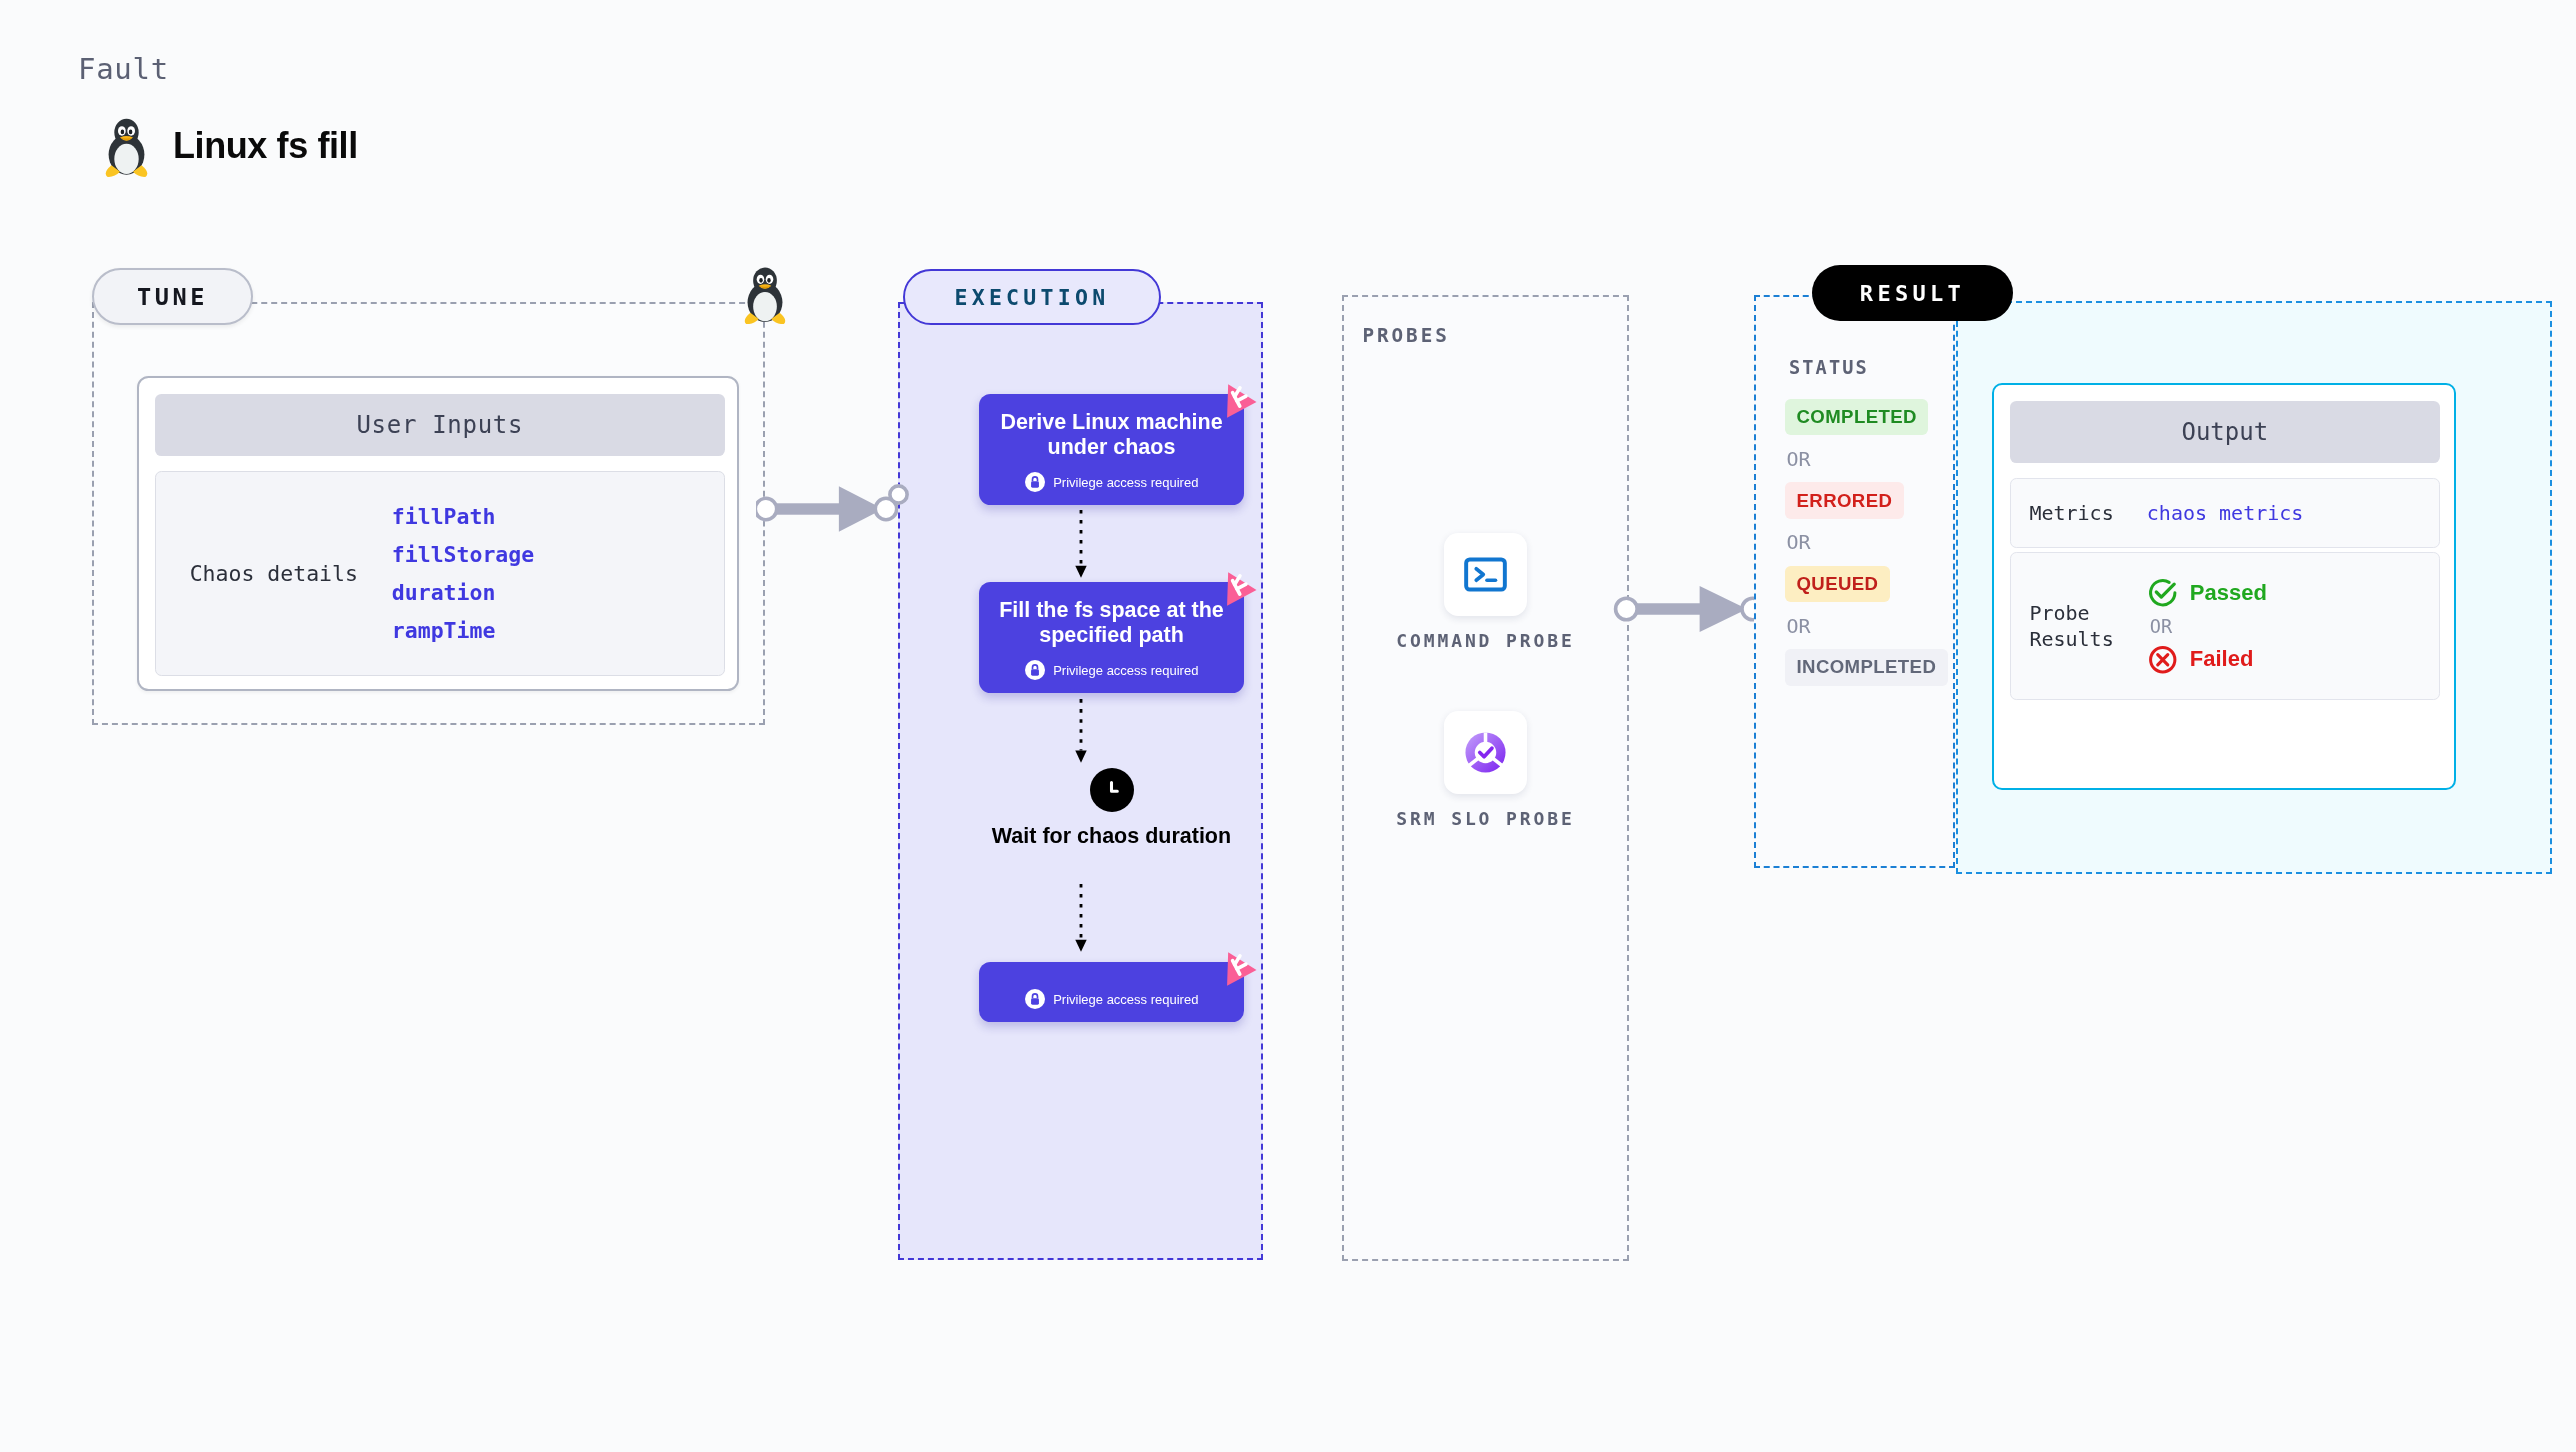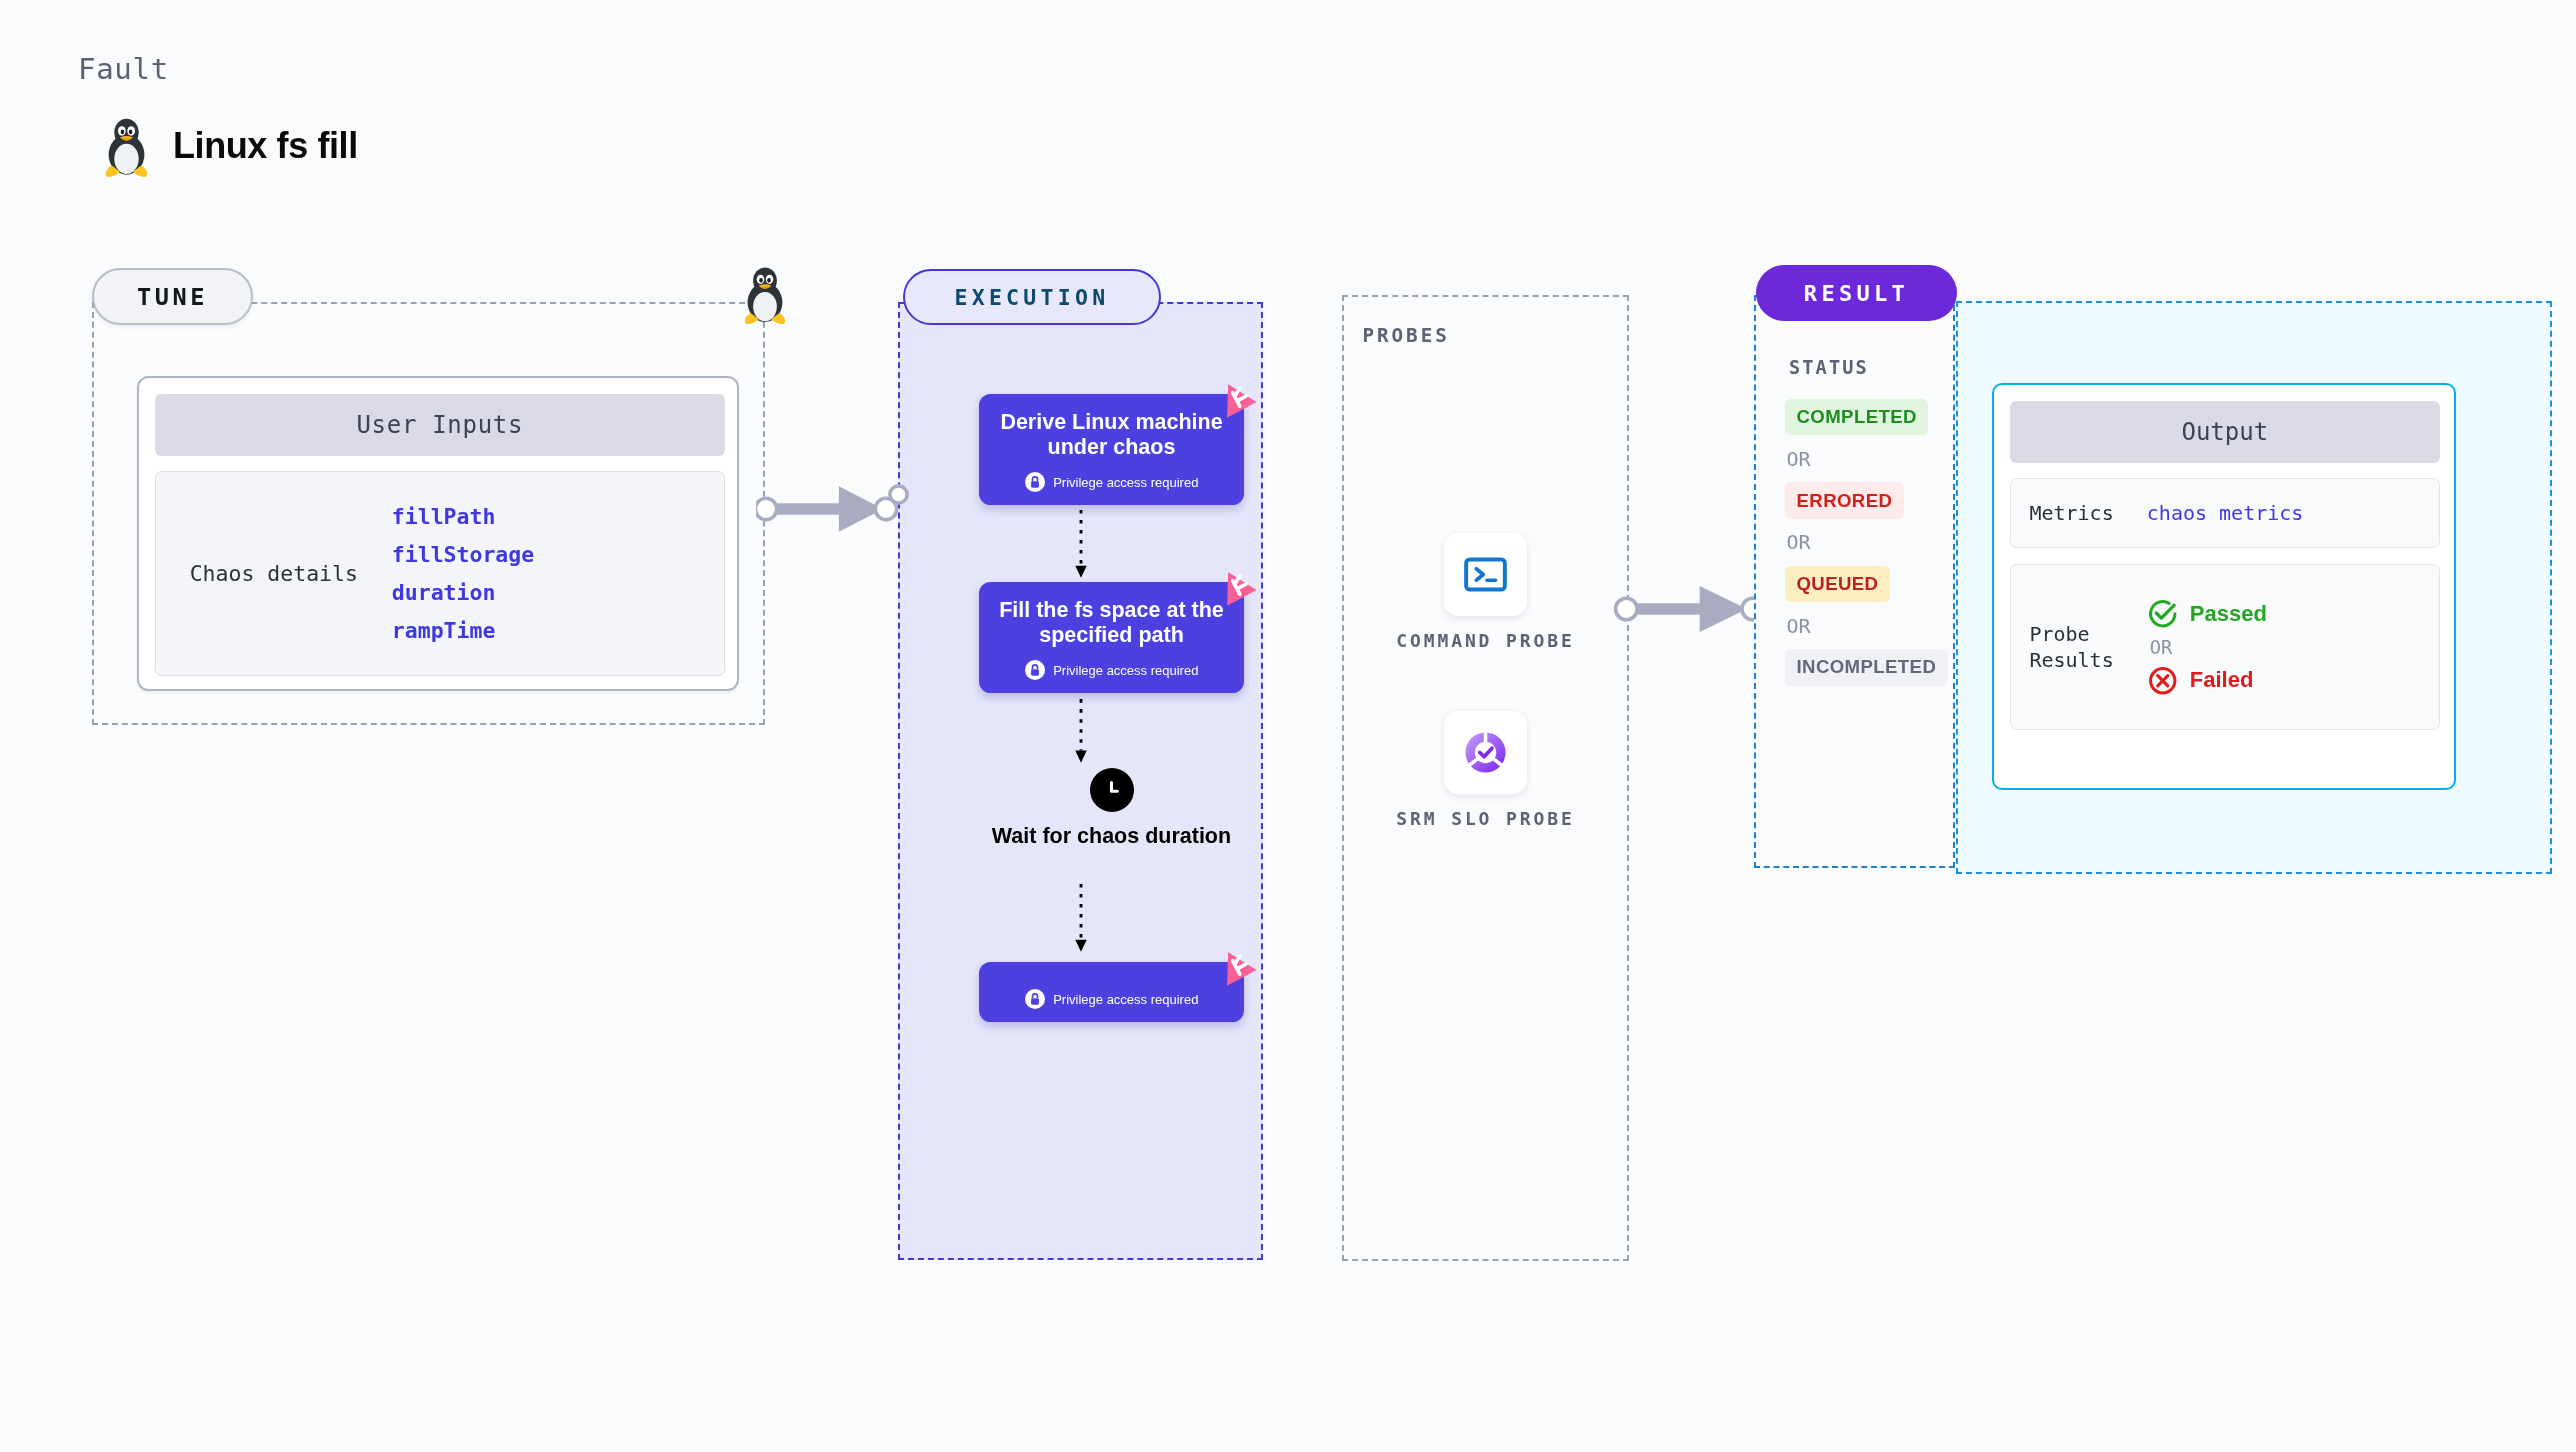--- a/index.html
+++ b/index.html
@@ -143,22 +143,22 @@
     font-size: 18px; font-weight: bold; color: #5d6275;
     letter-spacing: 2.9px; line-height: 1.35;
   }
 
   
   #result-box {
     left: 1754px; top: 295px; width: 201px; height: 573px;
     border: 2.9px dashed #1b7fd4; background: #fafbfd;
   }
   #result-pill {
-    left: 1756px; top: 265px; width: 201px; height: 56px;
-    background: #6d28d9; border: none;
+    left: 1812px; top: 265px; width: 201px; height: 56px;
+    background: #000000; border: none;
     color: #fff; font-size: 22px; letter-spacing: 4.3px;
   }
   .status-title {
     position: absolute; left: 33px; top: 60px;
     font-family: "DejaVu Sans Mono", monospace;
     font-size: 18.6px; font-weight: bold; color: #5d6275; letter-spacing: 2.1px;
   }
   .status-stack {
     position: absolute; left: 29px; top: 102px; width: 158px;
   }
@@ -427,21 +427,21 @@
 
   <div class="panel" id="output-box">
     <div class="output-card">
       <div class="out-header">Output</div>
 
       <div class="out-row" style="top:93px; height:70px;">
         <div class="lbl">Metrics</div>
         <div class="metric-val">chaos metrics</div>
       </div>
 
-      <div class="out-row" style="top:179px; height:166px;">
+      <div class="out-row" style="top:167px; height:148px;">
         <div class="lbl">Probe Results</div>
         <div class="pr-col">
           <div class="pr-line">
             <svg width="31.5" height="31.5" viewBox="0 0 44 44">
               <path d="M39 22 A17 17 0 1 1 31 7.5" fill="none" stroke="#20a81f" stroke-width="4.2" stroke-linecap="round"></path>
               <path d="M13 21 L20 28 L38 10" fill="none" stroke="#20a81f" stroke-width="4.6" stroke-linecap="round" stroke-linejoin="round"></path>
             </svg>
             <span class="txt" id="passtxt" style="color: rgb(32, 168, 31);">Passed</span>
           </div>
           <div class="pr-or">OR</div>

